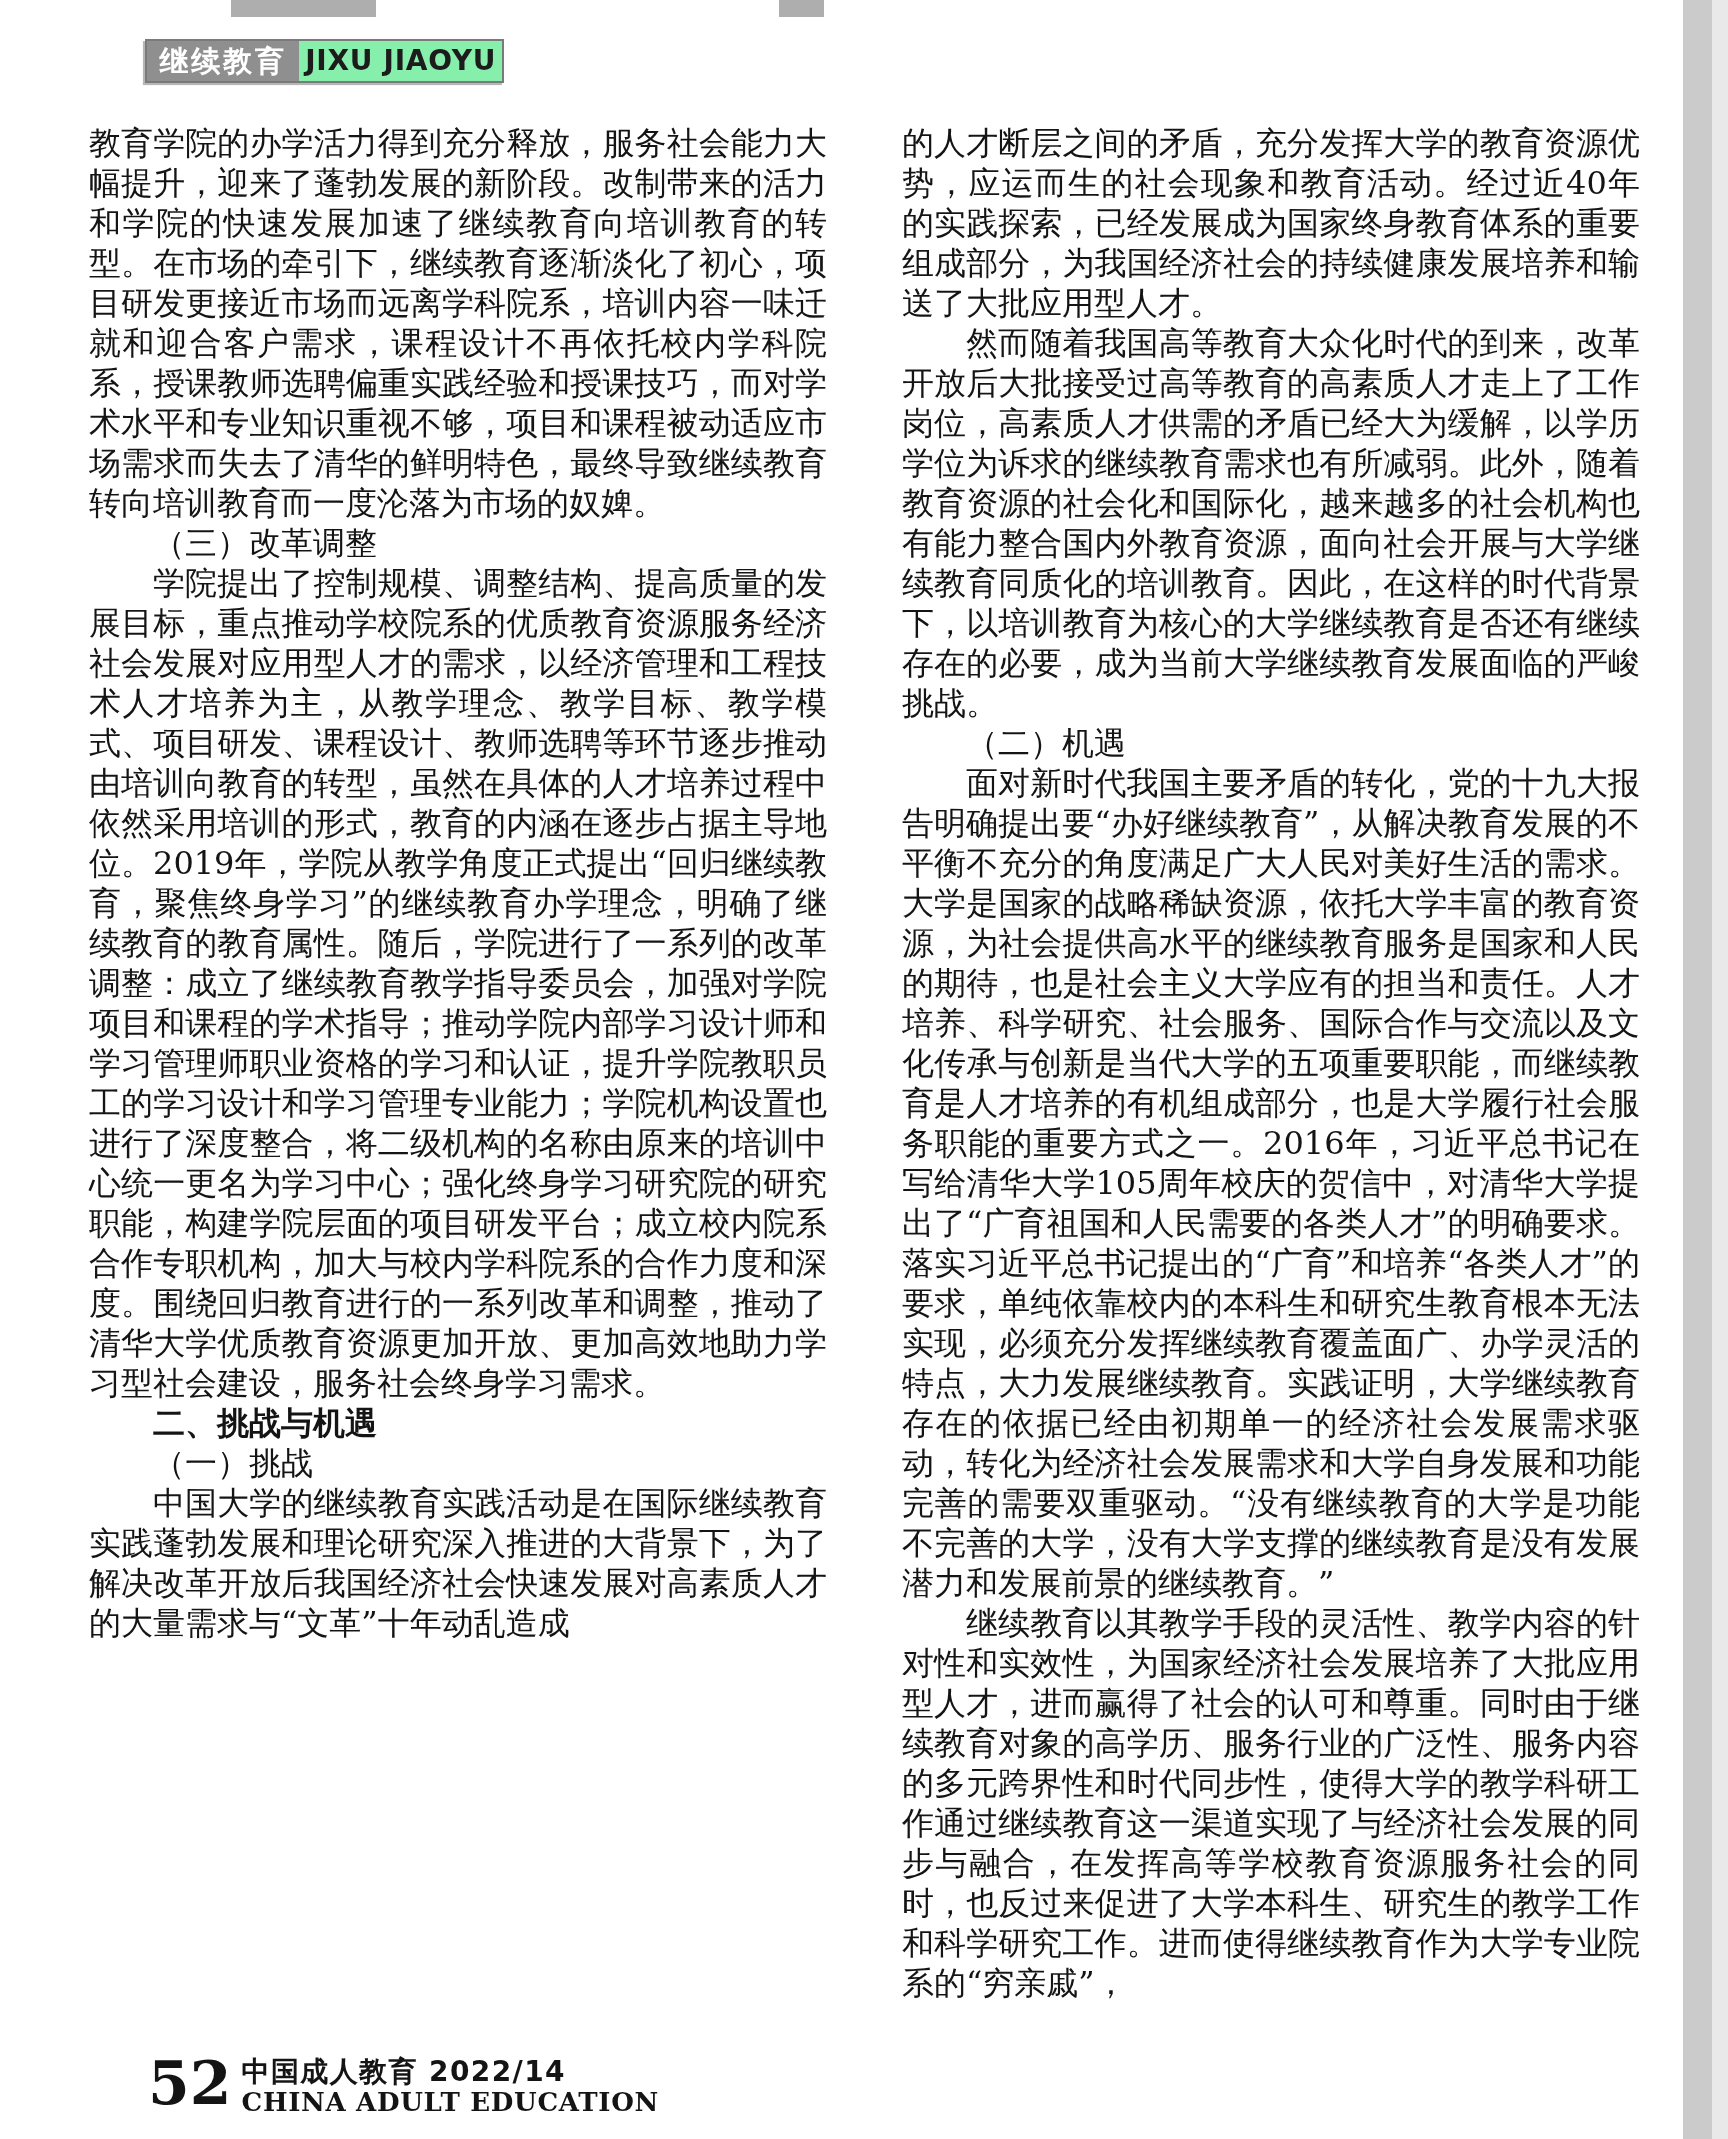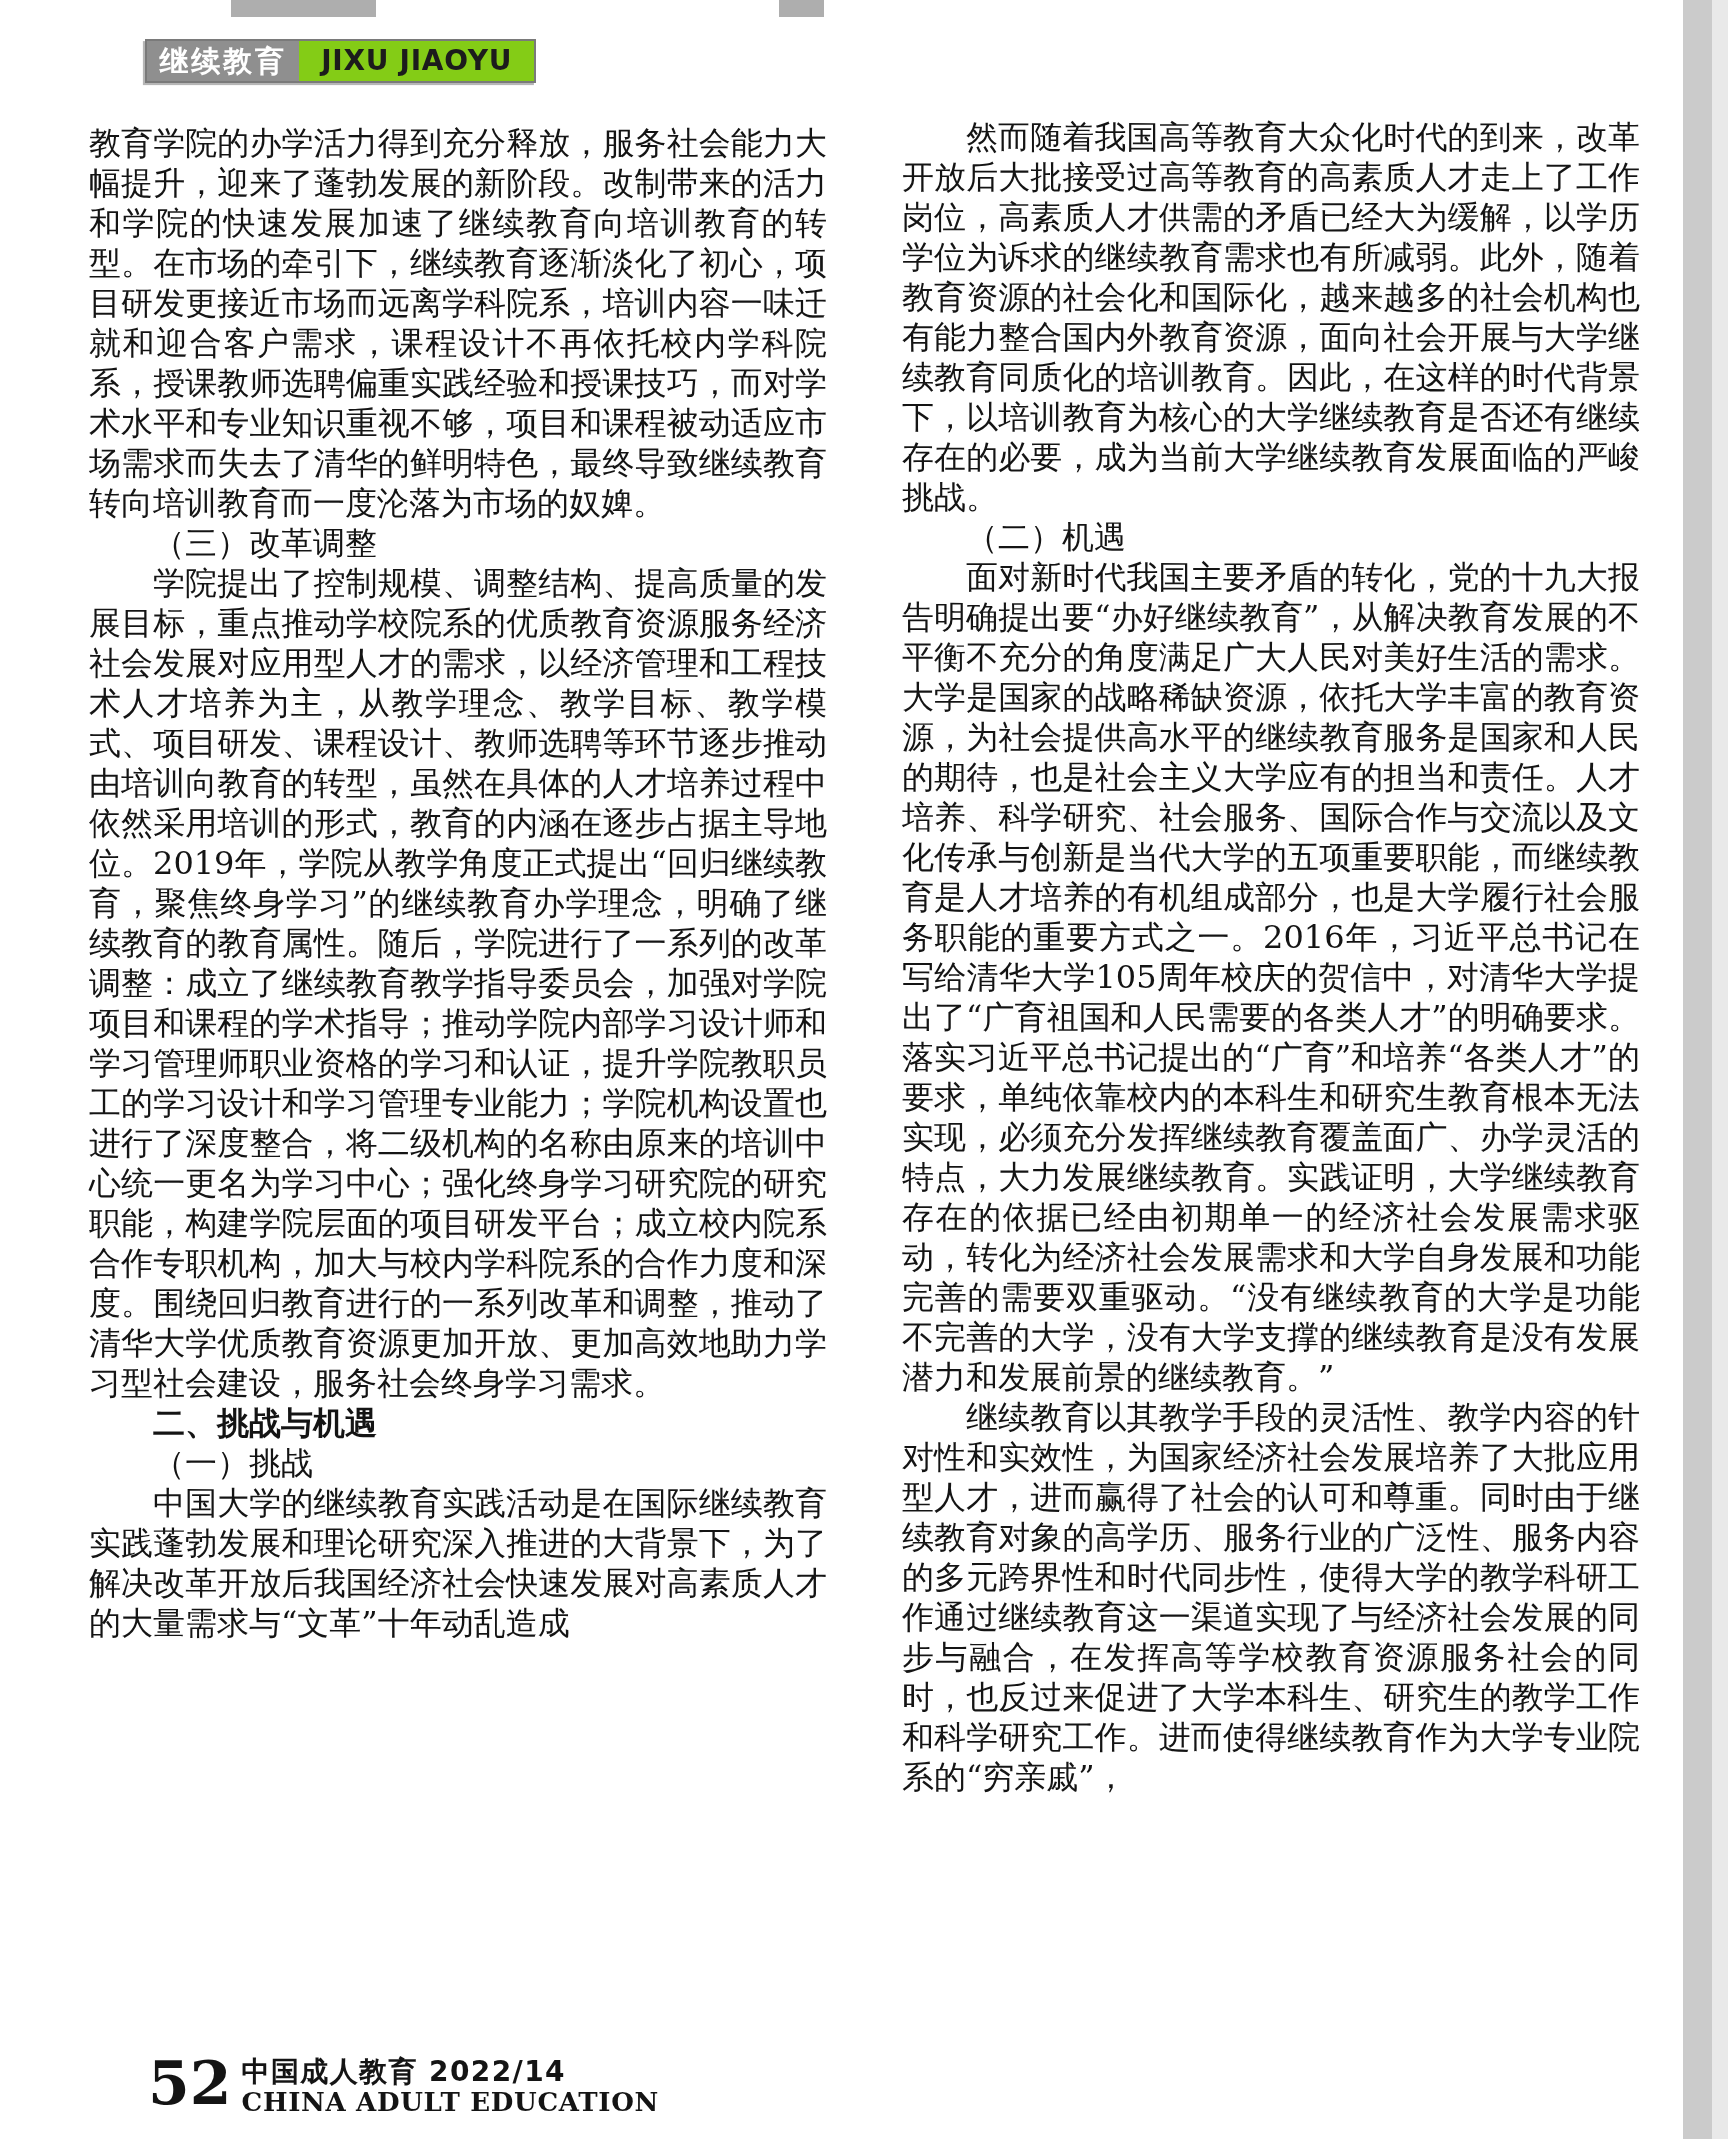--- a/index.html
+++ b/index.html
@@ -24,24 +24,24 @@
     box-shadow:-2.1px 2.1px 0 rgba(110,110,110,.5);
     background:#fdfdfd;
   }
   .badge-cn{
     background:#8f8f8f;color:#ffffff;
     font-family:"DejaVu Sans","Liberation Sans",sans-serif;
     font-weight:bold;font-size:29px;line-height:40px;
     padding:0 12.5px;letter-spacing:2.8px;white-space:nowrap;
   }
   .badge-en{
-    background:#84cc16;color:#1c1c1c;
+    background:#86efac;color:#1c1c1c;
     font-family:"DejaVu Sans","Liberation Sans",sans-serif;
     font-weight:bold;font-size:28px;line-height:40px;
-    padding:0 22px;letter-spacing:0.7px;white-space:nowrap;
+    padding:0 6px;letter-spacing:0.7px;white-space:nowrap;
   }
   
   .column{
     position:absolute;top:117px;width:738px;
     font-size:32px;line-height:40px;
     text-align:justify;text-justify:inter-character;
   }
   .column-left{left:89px;}
   .column-right{left:902px;}
   .column p{margin:0;padding:0;text-indent:2em;}
@@ -86,20 +86,21 @@
   <div class="column column-left">
     <p class="body noindent">教育学院的办学活力得到充分释放，服务社会能力大幅提升，迎来了蓬勃发展的新阶段。改制带来的活力和学院的快速发展加速了继续教育向培训教育的转型。在市场的牵引下，继续教育逐渐淡化了初心，项目研发更接近市场而远离学科院系，培训内容一味迁就和迎合客户需求，课程设计不再依托校内学科院系，授课教师选聘偏重实践经验和授课技巧，而对学术水平和专业知识重视不够，项目和课程被动适应市场需求而失去了清华的鲜明特色，最终导致继续教育转向培训教育而一度沦落为市场的奴婢。</p>
     <p class="sub">（三）改革调整</p>
     <p class="body">学院提出了控制规模、调整结构、提高质量的发展目标，重点推动学校院系的优质教育资源服务经济社会发展对应用型人才的需求，以经济管理和工程技术人才培养为主，从教学理念、教学目标、教学模式、项目研发、课程设计、教师选聘等环节逐步推动由培训向教育的转型，虽然在具体的人才培养过程中依然采用培训的形式，教育的内涵在逐步占据主导地位。2019年，学院从教学角度正式提出“回归继续教育，聚焦终身学习”的继续教育办学理念，明确了继续教育的教育属性。随后，学院进行了一系列的改革调整：成立了继续教育教学指导委员会，加强对学院项目和课程的学术指导；推动学院内部学习设计师和学习管理师职业资格的学习和认证，提升学院教职员工的学习设计和学习管理专业能力；学院机构设置也进行了深度整合，将二级机构的名称由原来的培训中心统一更名为学习中心；强化终身学习研究院的研究职能，构建学院层面的项目研发平台；成立校内院系合作专职机构，加大与校内学科院系的合作力度和深度。围绕回归教育进行的一系列改革和调整，推动了清华大学优质教育资源更加开放、更加高效地助力学习型社会建设，服务社会终身学习需求。</p>
     <p class="head">二、挑战与机遇</p>
     <p class="sub">（一）挑战</p>
     <p class="body">中国大学的继续教育实践活动是在国际继续教育实践蓬勃发展和理论研究深入推进的大背景下，为了解决改革开放后我国经济社会快速发展对高素质人才的大量需求与“文革”十年动乱造成</p>
   </div>
 
   <div class="column column-right">
+    <p class="body noindent">的人才断层之间的矛盾，充分发挥大学的教育资源优势，应运而生的社会现象和教育活动。经过近40年的实践探索，已经发展成为国家终身教育体系的重要组成部分，为我国经济社会的持续健康发展培养和输送了大批应用型人才。</p>
     <p class="body">然而随着我国高等教育大众化时代的到来，改革开放后大批接受过高等教育的高素质人才走上了工作岗位，高素质人才供需的矛盾已经大为缓解，以学历学位为诉求的继续教育需求也有所减弱。此外，随着教育资源的社会化和国际化，越来越多的社会机构也有能力整合国内外教育资源，面向社会开展与大学继续教育同质化的培训教育。因此，在这样的时代背景下，以培训教育为核心的大学继续教育是否还有继续存在的必要，成为当前大学继续教育发展面临的严峻挑战。</p>
     <p class="sub">（二）机遇</p>
     <p class="body">面对新时代我国主要矛盾的转化，党的十九大报告明确提出要“办好继续教育”，从解决教育发展的不平衡不充分的角度满足广大人民对美好生活的需求。大学是国家的战略稀缺资源，依托大学丰富的教育资源，为社会提供高水平的继续教育服务是国家和人民的期待，也是社会主义大学应有的担当和责任。人才培养、科学研究、社会服务、国际合作与交流以及文化传承与创新是当代大学的五项重要职能，而继续教育是人才培养的有机组成部分，也是大学履行社会服务职能的重要方式之一。2016年，习近平总书记在写给清华大学105周年校庆的贺信中，对清华大学提出了“广育祖国和人民需要的各类人才”的明确要求。落实习近平总书记提出的“广育”和培养“各类人才”的要求，单纯依靠校内的本科生和研究生教育根本无法实现，必须充分发挥继续教育覆盖面广、办学灵活的特点，大力发展继续教育。实践证明，大学继续教育存在的依据已经由初期单一的经济社会发展需求驱动，转化为经济社会发展需求和大学自身发展和功能完善的需要双重驱动。“没有继续教育的大学是功能不完善的大学，没有大学支撑的继续教育是没有发展潜力和发展前景的继续教育。”</p>
     <p class="body">继续教育以其教学手段的灵活性、教学内容的针对性和实效性，为国家经济社会发展培养了大批应用型人才，进而赢得了社会的认可和尊重。同时由于继续教育对象的高学历、服务行业的广泛性、服务内容的多元跨界性和时代同步性，使得大学的教学科研工作通过继续教育这一渠道实现了与经济社会发展的同步与融合，在发挥高等学校教育资源服务社会的同时，也反过来促进了大学本科生、研究生的教学工作和科学研究工作。进而使得继续教育作为大学专业院系的“穷亲戚”，</p>
   </div>
 
   <div class="footer">
     <span class="page-num">52</span>
     <span class="journal">
       <span class="journal-cn">中国成人教育 2022/14</span>

